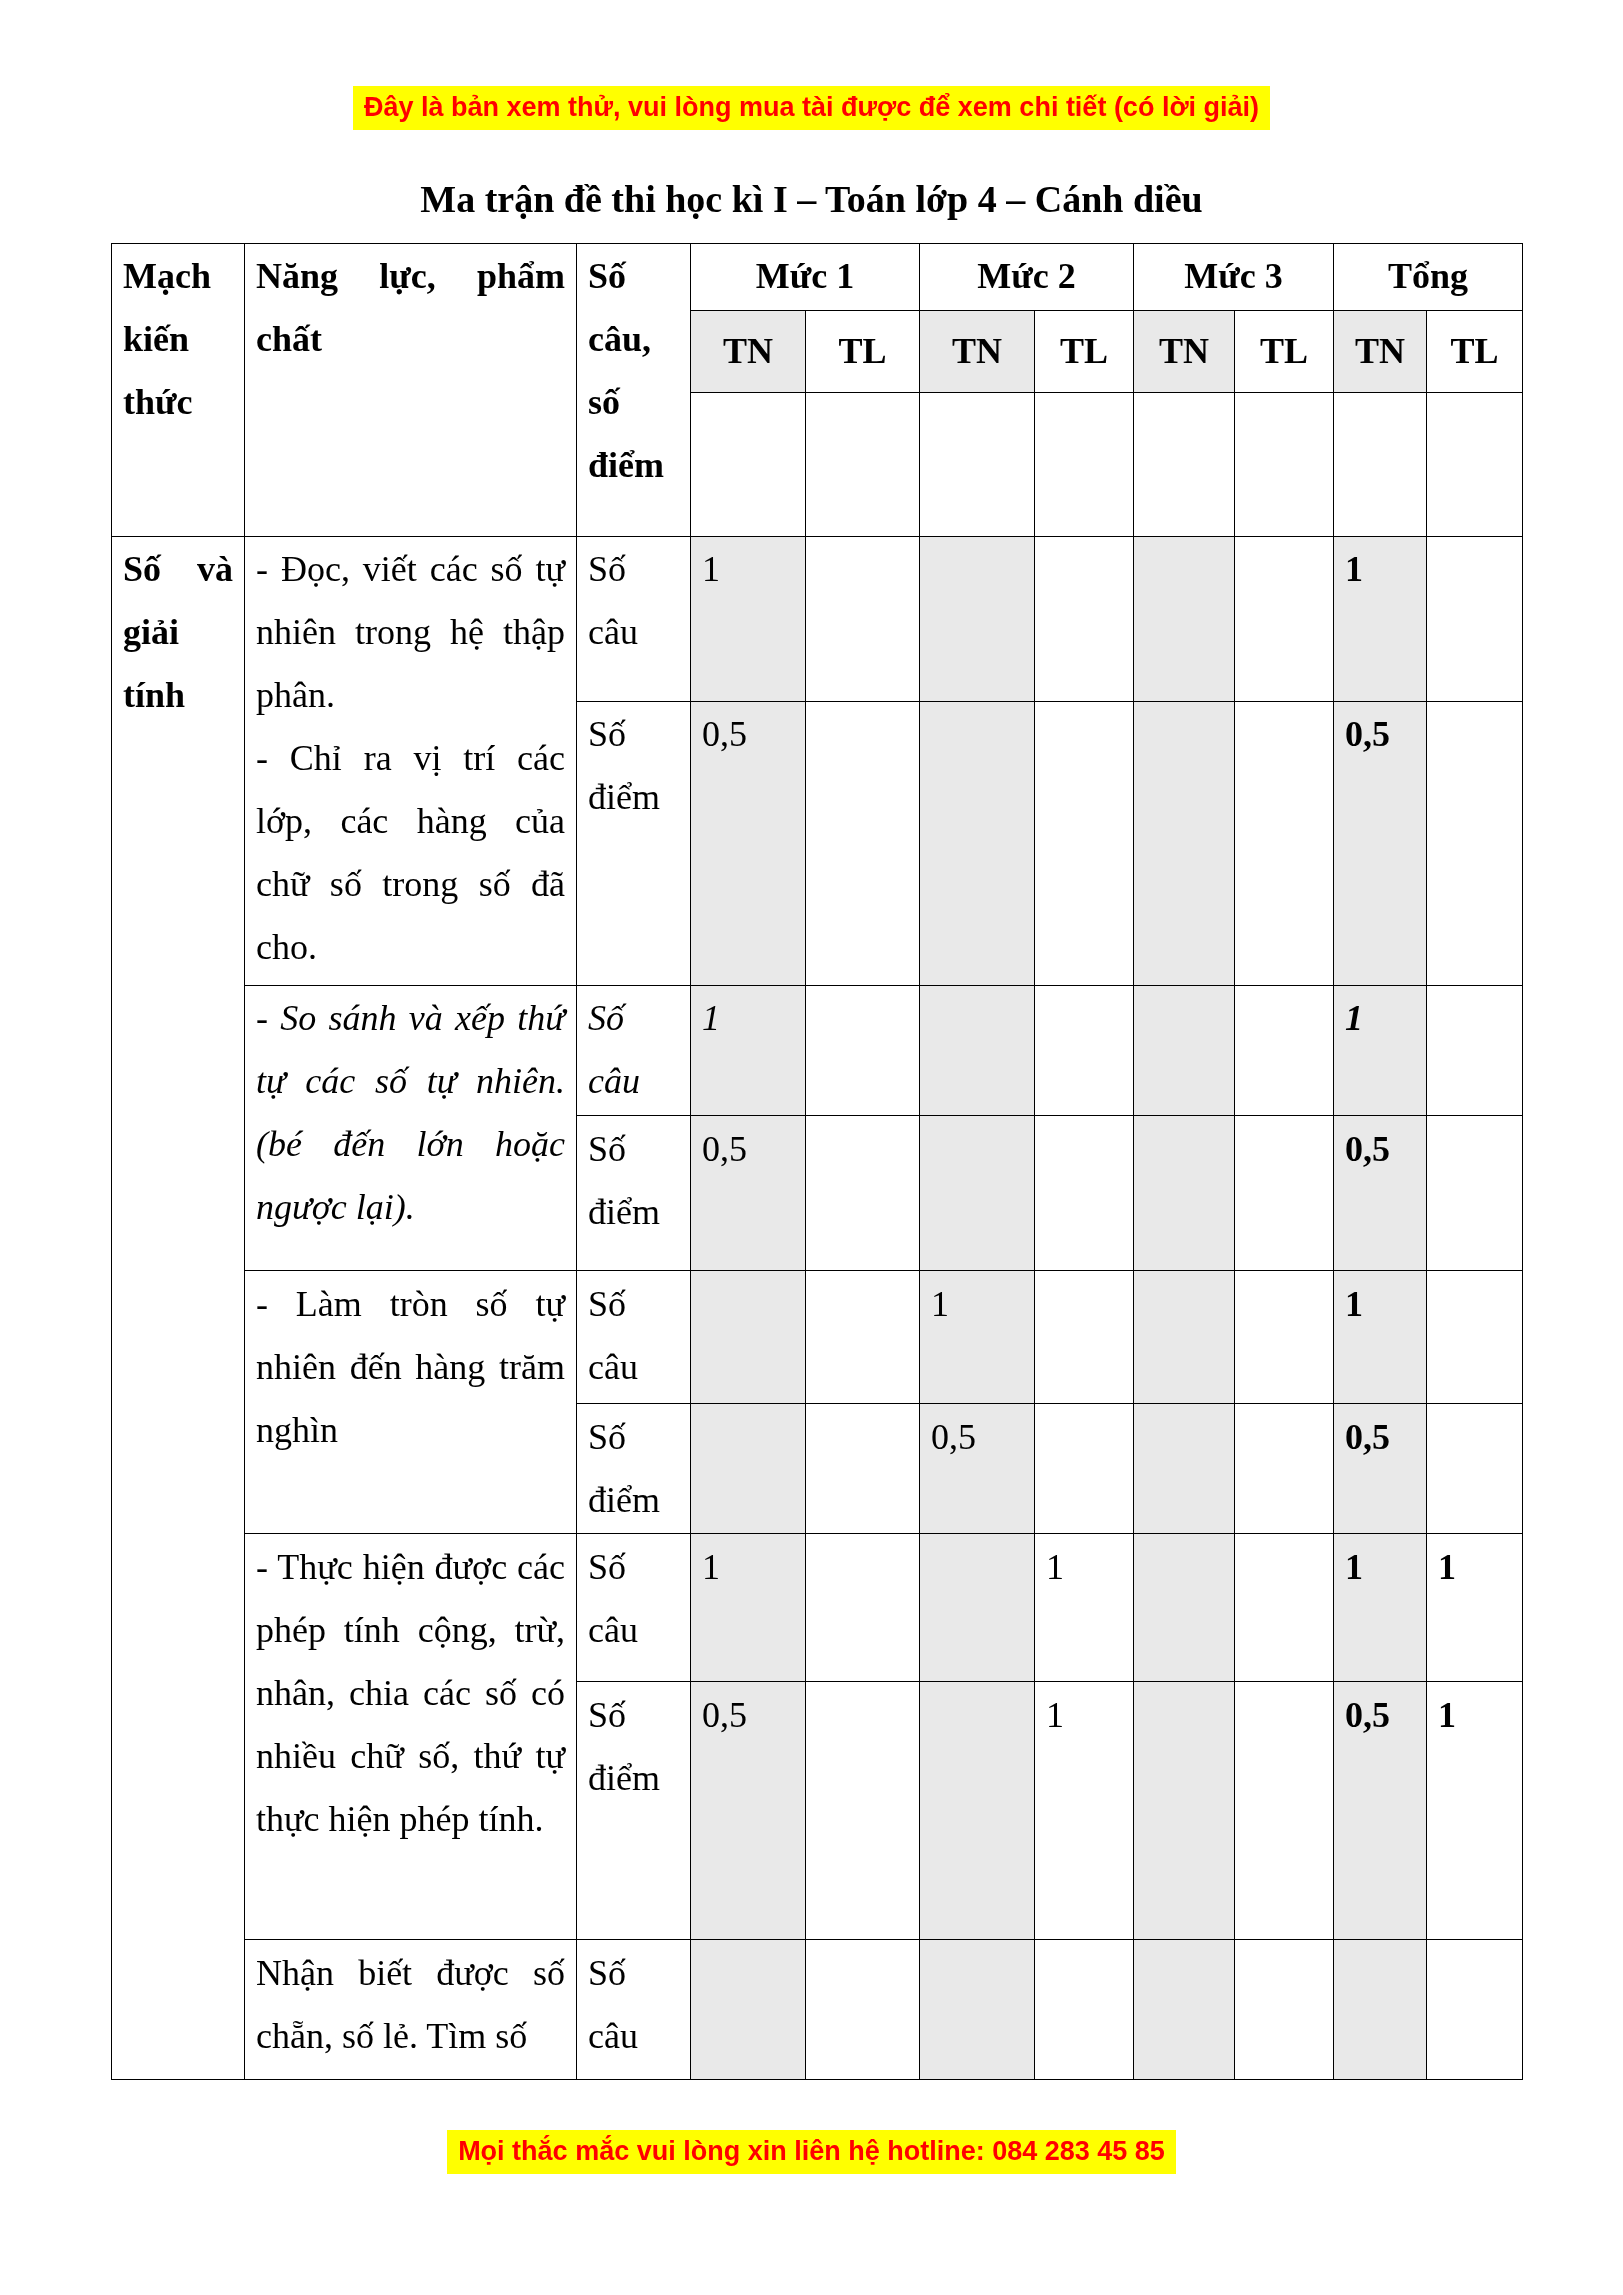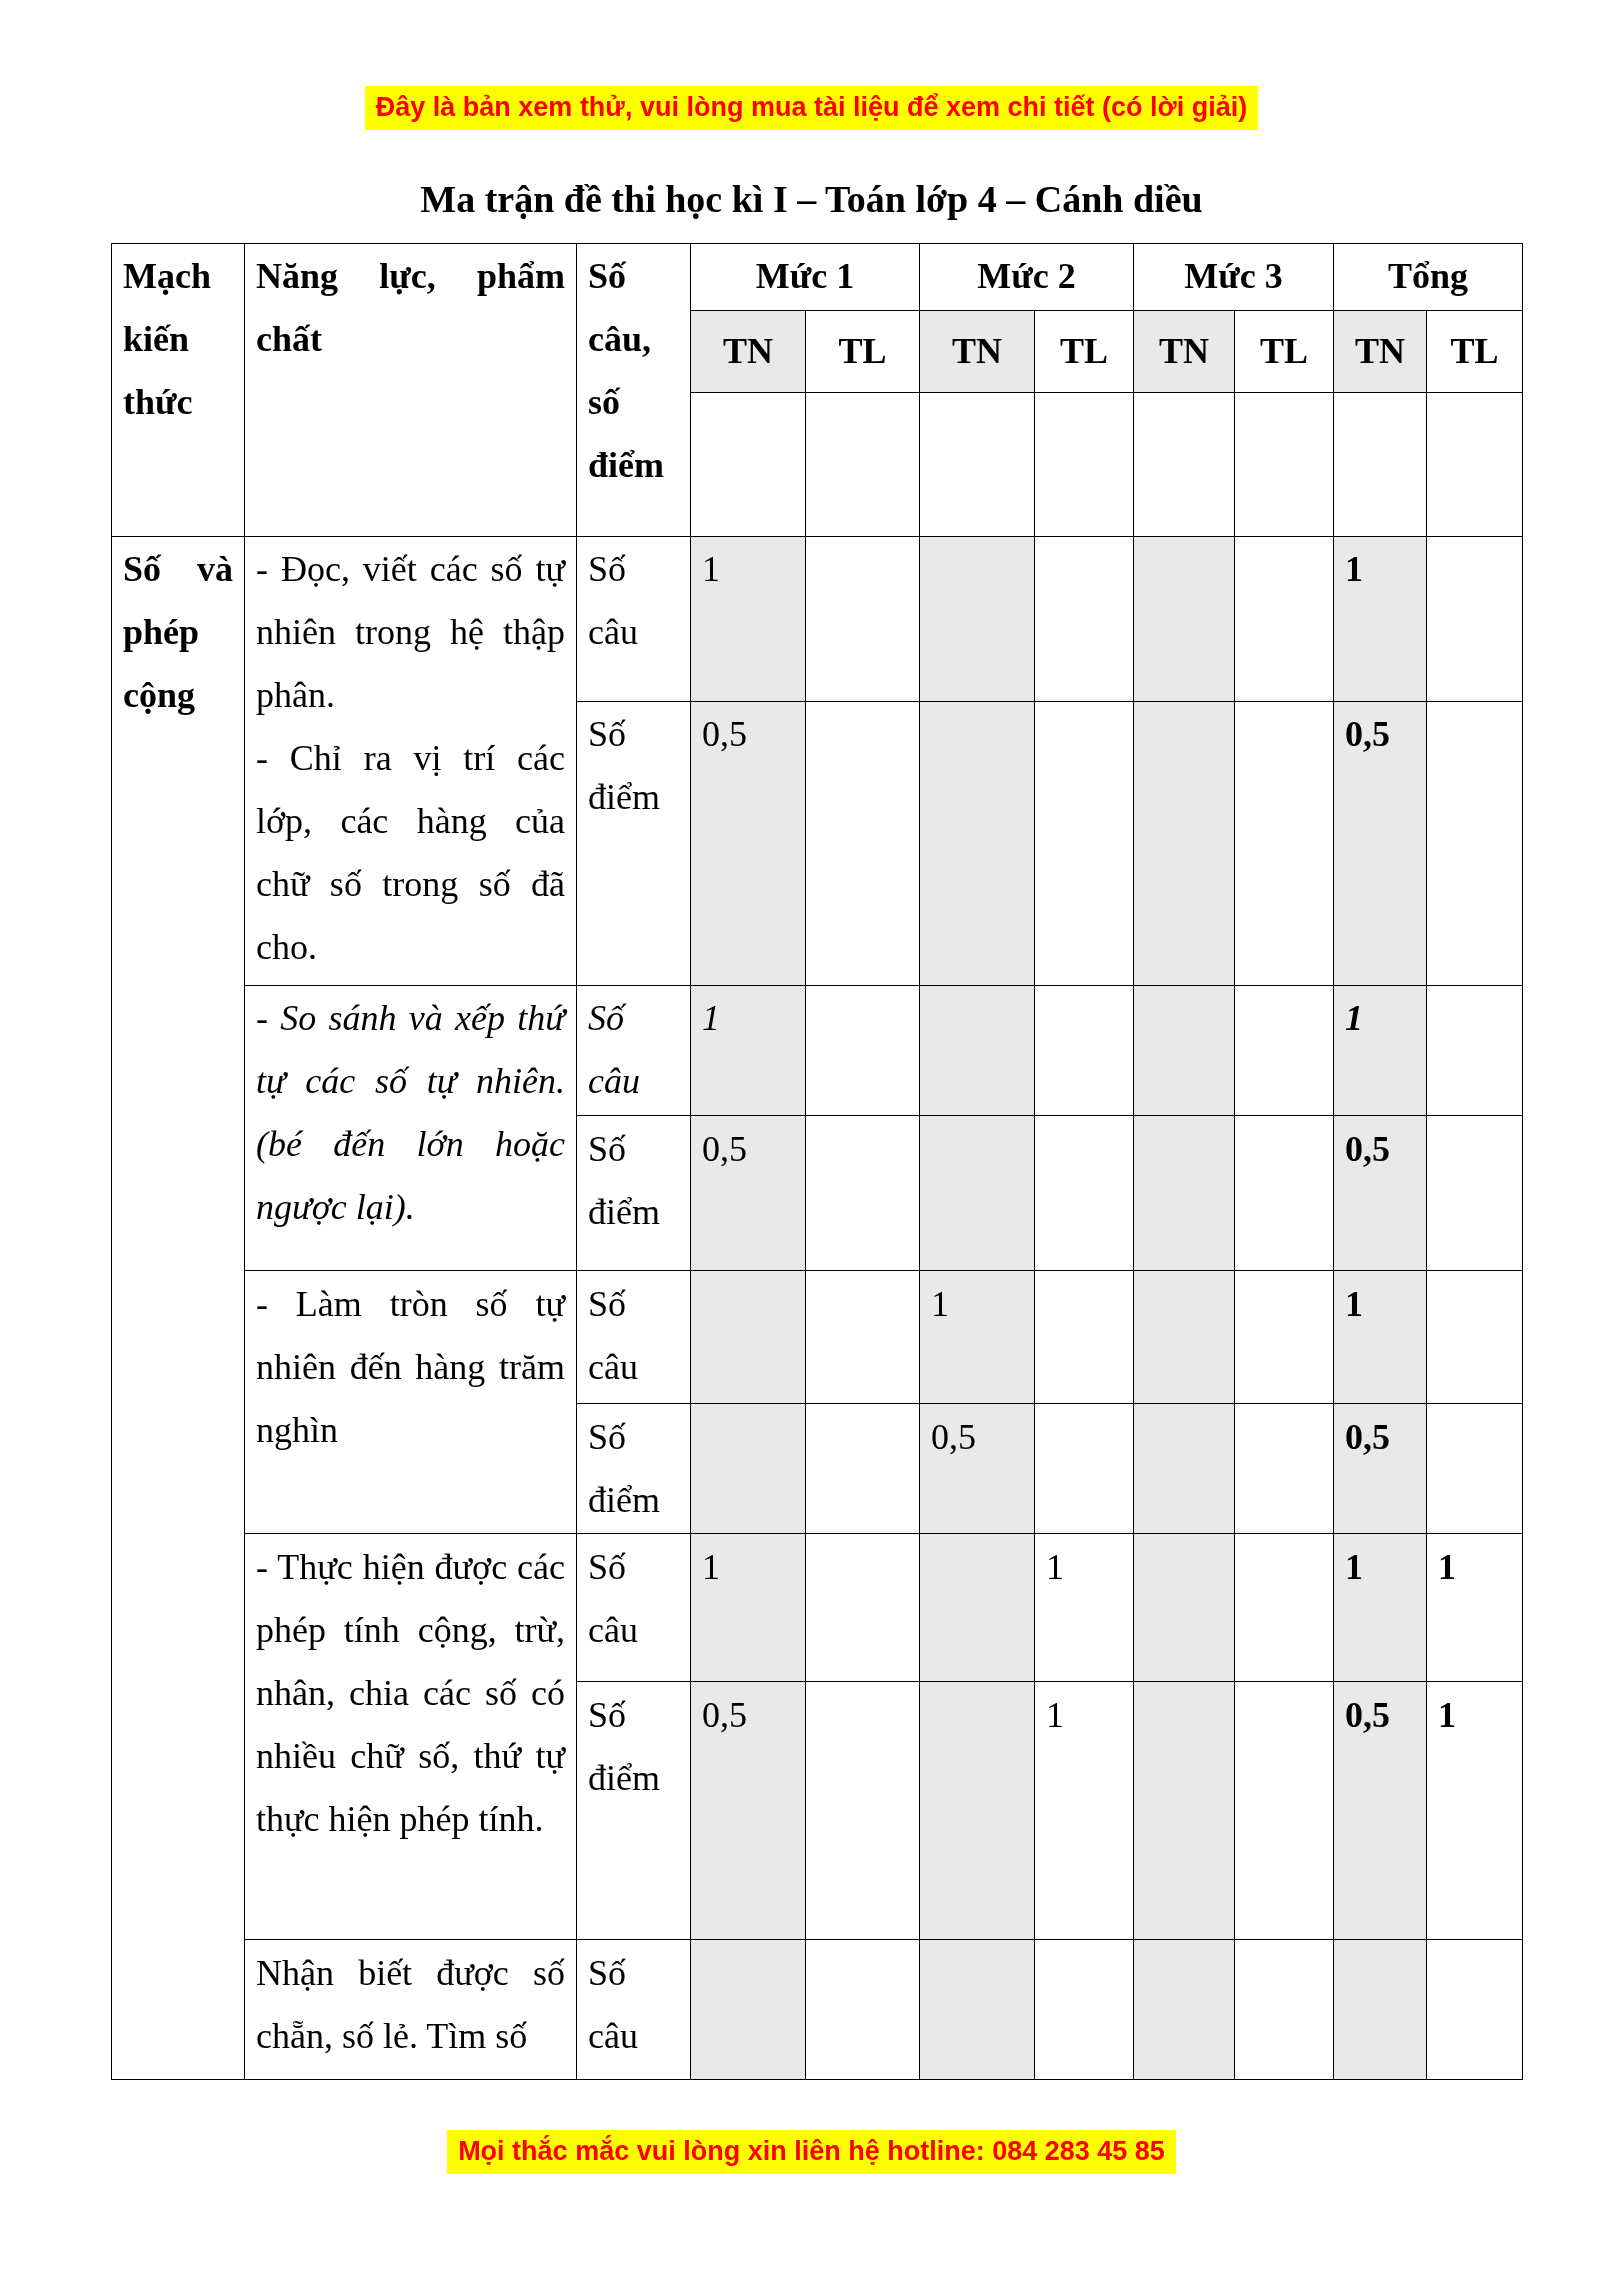--- a/index.html
+++ b/index.html
@@ -64,21 +64,21 @@
   .trD1 { height: 148px; }
   .trD2 { height: 258px; }
   .trE1 { height: 140px; }
 </style>
 </head>
 <body>
 
 <div class="page">
 
   <div class="banner banner-top">
-    <span class="hl">Đây là bản xem thử, vui lòng mua tài liệu để xem chi tiết (có lời giải)</span>
+    <span class="hl">Đây là bản xem thử, vui lòng mua tài được để xem chi tiết (có lời giải)</span>
   </div>
 
   <div class="doc-title">Ma trận đề thi học kì I – Toán lớp 4 – Cánh diều</div>
 
   <table class="matrix">
     <colgroup>
       <col style="width:133px">
         <col style="width:332px">
         <col style="width:114px">
       <col style="width:115px">
@@ -118,21 +118,21 @@
       <td></td>
       <td></td>
       <td></td>
       <td></td>
       <td></td>
       <td></td>
       <td></td>
     </tr>
 
     <tr class="trA1">
-      <td class="b j" rowspan="9">Số và phép cộng</td>
+      <td class="b j" rowspan="9">Số và giải tính</td>
       <td class="j skill" rowspan="2">- Đọc, viết các số tự nhiên trong hệ thập phân.
 - Chỉ ra vị trí các lớp, các hàng của chữ số trong số đã cho.</td>
       <td>Số câu</td>
       <td class="shade">1</td>
       <td></td>
       <td class="shade"></td>
       <td></td>
       <td class="shade"></td>
       <td></td>
       <td class="shade b">1</td>

